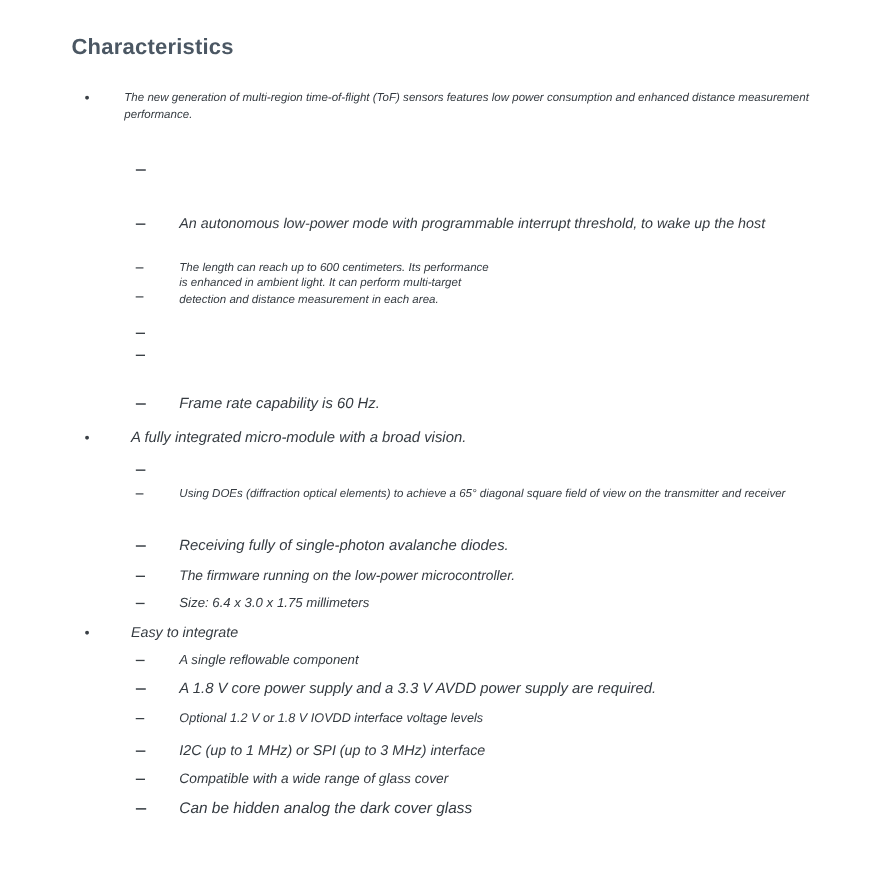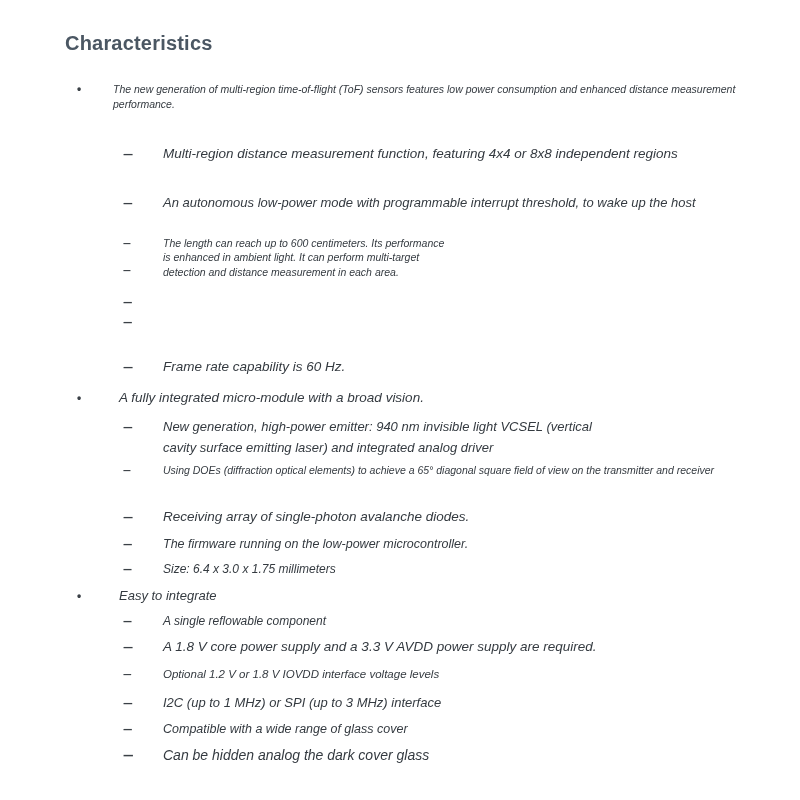--- a/index.html
+++ b/index.html
@@ -84,21 +84,20 @@
     <span class="marker">
         <span class="b">•</span>
       </span>
     <span class="txt">The new generation of multi-region time-of-flight (ToF) sensors features low power consumption and enhanced distance measurement performance.</span>
   </div>
 
   <div class="row lvl-d fs-xl mt-33">
     <span class="marker">
         <span class="d">–</span>
       </span>
-    <span class="txt">Multi-region distance measurement function, featuring 4x4 or 8x8 independent regions</span>
   </div>
 
   <div class="row lvl-d fs-l mt-30">
     <span class="marker">
         <span class="d">–</span>
       </span>
     <span class="txt">An autonomous low-power mode with programmable interrupt threshold, to wake up the host</span>
   </div>
 
   <div class="row lvl-d fs-xs lh-wrap-xs mt-24">
@@ -129,36 +128,34 @@
     <span class="marker">
         <span class="b">•</span>
       </span>
     <span class="txt">A fully integrated micro-module with a broad vision.</span>
   </div>
 
   <div class="row lvl-d fs-l lh-wrap-l mt-9">
     <span class="marker">
         <span class="d">–</span>
       </span>
-    <span class="txt">New generation, high-power emitter: 940 nm invisible light VCSEL (vertical
-cavity surface emitting laser) and integrated analog driver</span>
   </div>
 
   <div class="row lvl-d fs-xs mt-5">
     <span class="marker">
         <span class="d">–</span>
       </span>
     <span class="txt">Using DOEs (diffraction optical elements) to achieve a 65° diagonal square field of view on the transmitter and receiver</span>
   </div>
 
   <div class="row lvl-d fs-xl mt-30">
     <span class="marker">
         <span class="d">–</span>
       </span>
-    <span class="txt">Receiving array of single-photon avalanche diodes.</span>
+    <span class="txt">Receiving fully of single-photon avalanche diodes.</span>
   </div>
 
   <div class="row lvl-d fs-ml mt-9">
     <span class="marker">
         <span class="d">–</span>
       </span>
     <span class="txt">The firmware running on the low-power microcontroller.</span>
   </div>
 
   <div class="row lvl-d fs-m mt-8">

